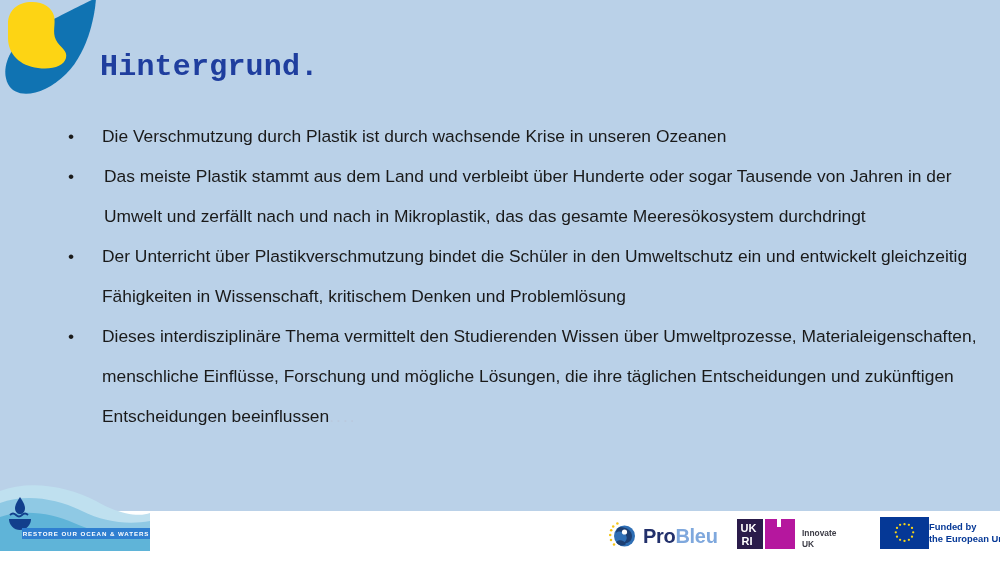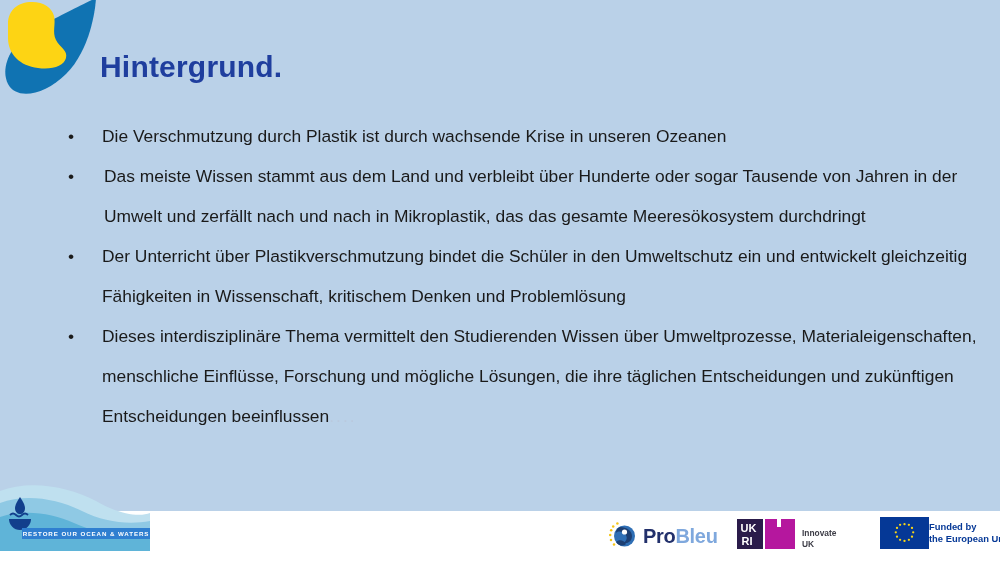--- a/index.html
+++ b/index.html
@@ -33,20 +33,21 @@
   
   #slide-title {
     position: absolute;
     left: 100px;
     top: 50px;
     font-size: 30px;
     font-weight: bold;
     color: #1f3e9e;
     letter-spacing: 0.2px;
     white-space: nowrap;
+    font-family: Liberation Mono, monospace;
   }
 
   
   #body {
     position: absolute;
     left: 60px;
     top: 116px;
     width: 930px;
   }
   .bullet {
@@ -206,21 +207,21 @@
 
   <div id="body">
 
     <p class="bullet b1">
       <span class="dot">•</span>
       <span>Die Verschmutzung durch Plastik ist durch wachsende Krise in unseren Ozeanen</span>
     </p>
 
     <p class="bullet b2">
       <span class="dot">•</span>
-      <span>Das meiste Wissen stammt aus dem Land und verbleibt über Hunderte oder sogar Tausende von Jahren in der Umwelt und zerfällt nach und nach in Mikroplastik, das das gesamte Meeresökosystem durchdringt</span>
+      <span>Das meiste Plastik stammt aus dem Land und verbleibt über Hunderte oder sogar Tausende von Jahren in der Umwelt und zerfällt nach und nach in Mikroplastik, das das gesamte Meeresökosystem durchdringt</span>
     </p>
 
     <p class="bullet b1">
       <span class="dot">•</span>
       <span>Der Unterricht über Plastikverschmutzung bindet die Schüler in den Umweltschutz ein und entwickelt gleichzeitig Fähigkeiten in Wissenschaft, kritischem Denken und Problemlösung</span>
     </p>
 
     <p class="bullet b1">
       <span class="dot">•</span>
       <span>Dieses interdisziplinäre Thema vermittelt den Studierenden Wissen über Umweltprozesse, Materialeigenschaften, menschliche Einflüsse, Forschung und mögliche Lösungen, die ihre täglichen Entscheidungen und zukünftigen Entscheidungen beeinflussen</span><span class="ellipsis">....</span>

